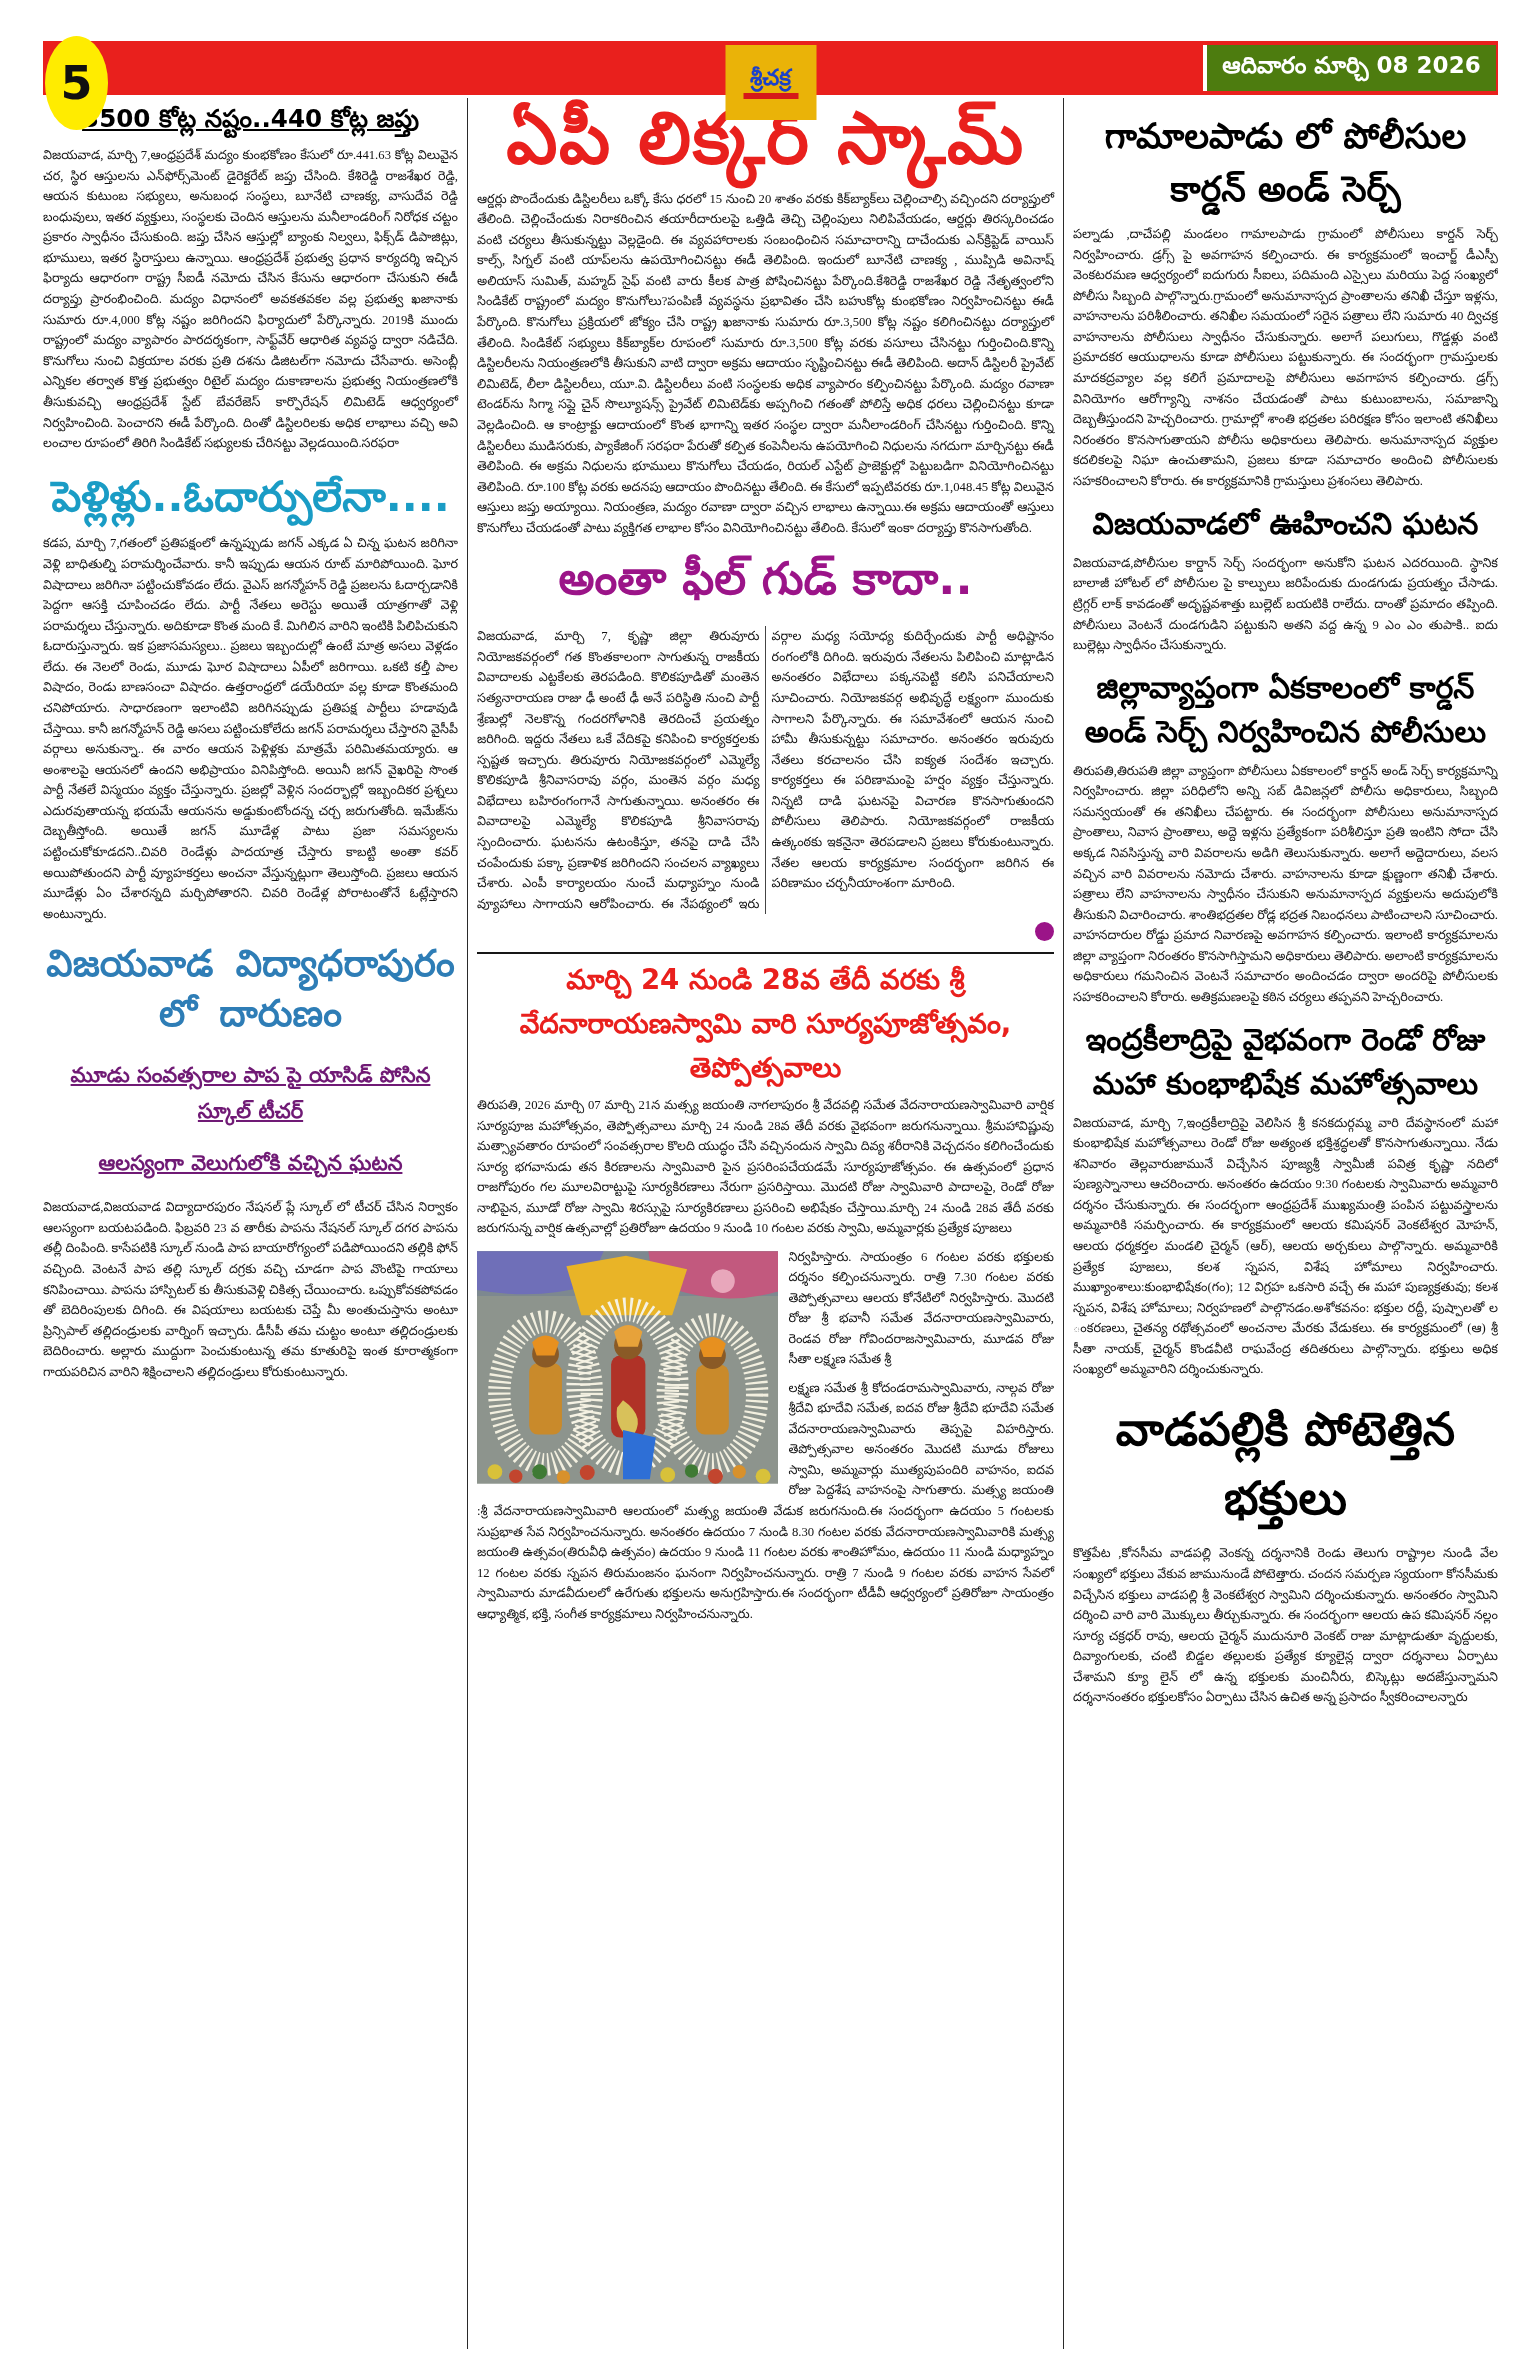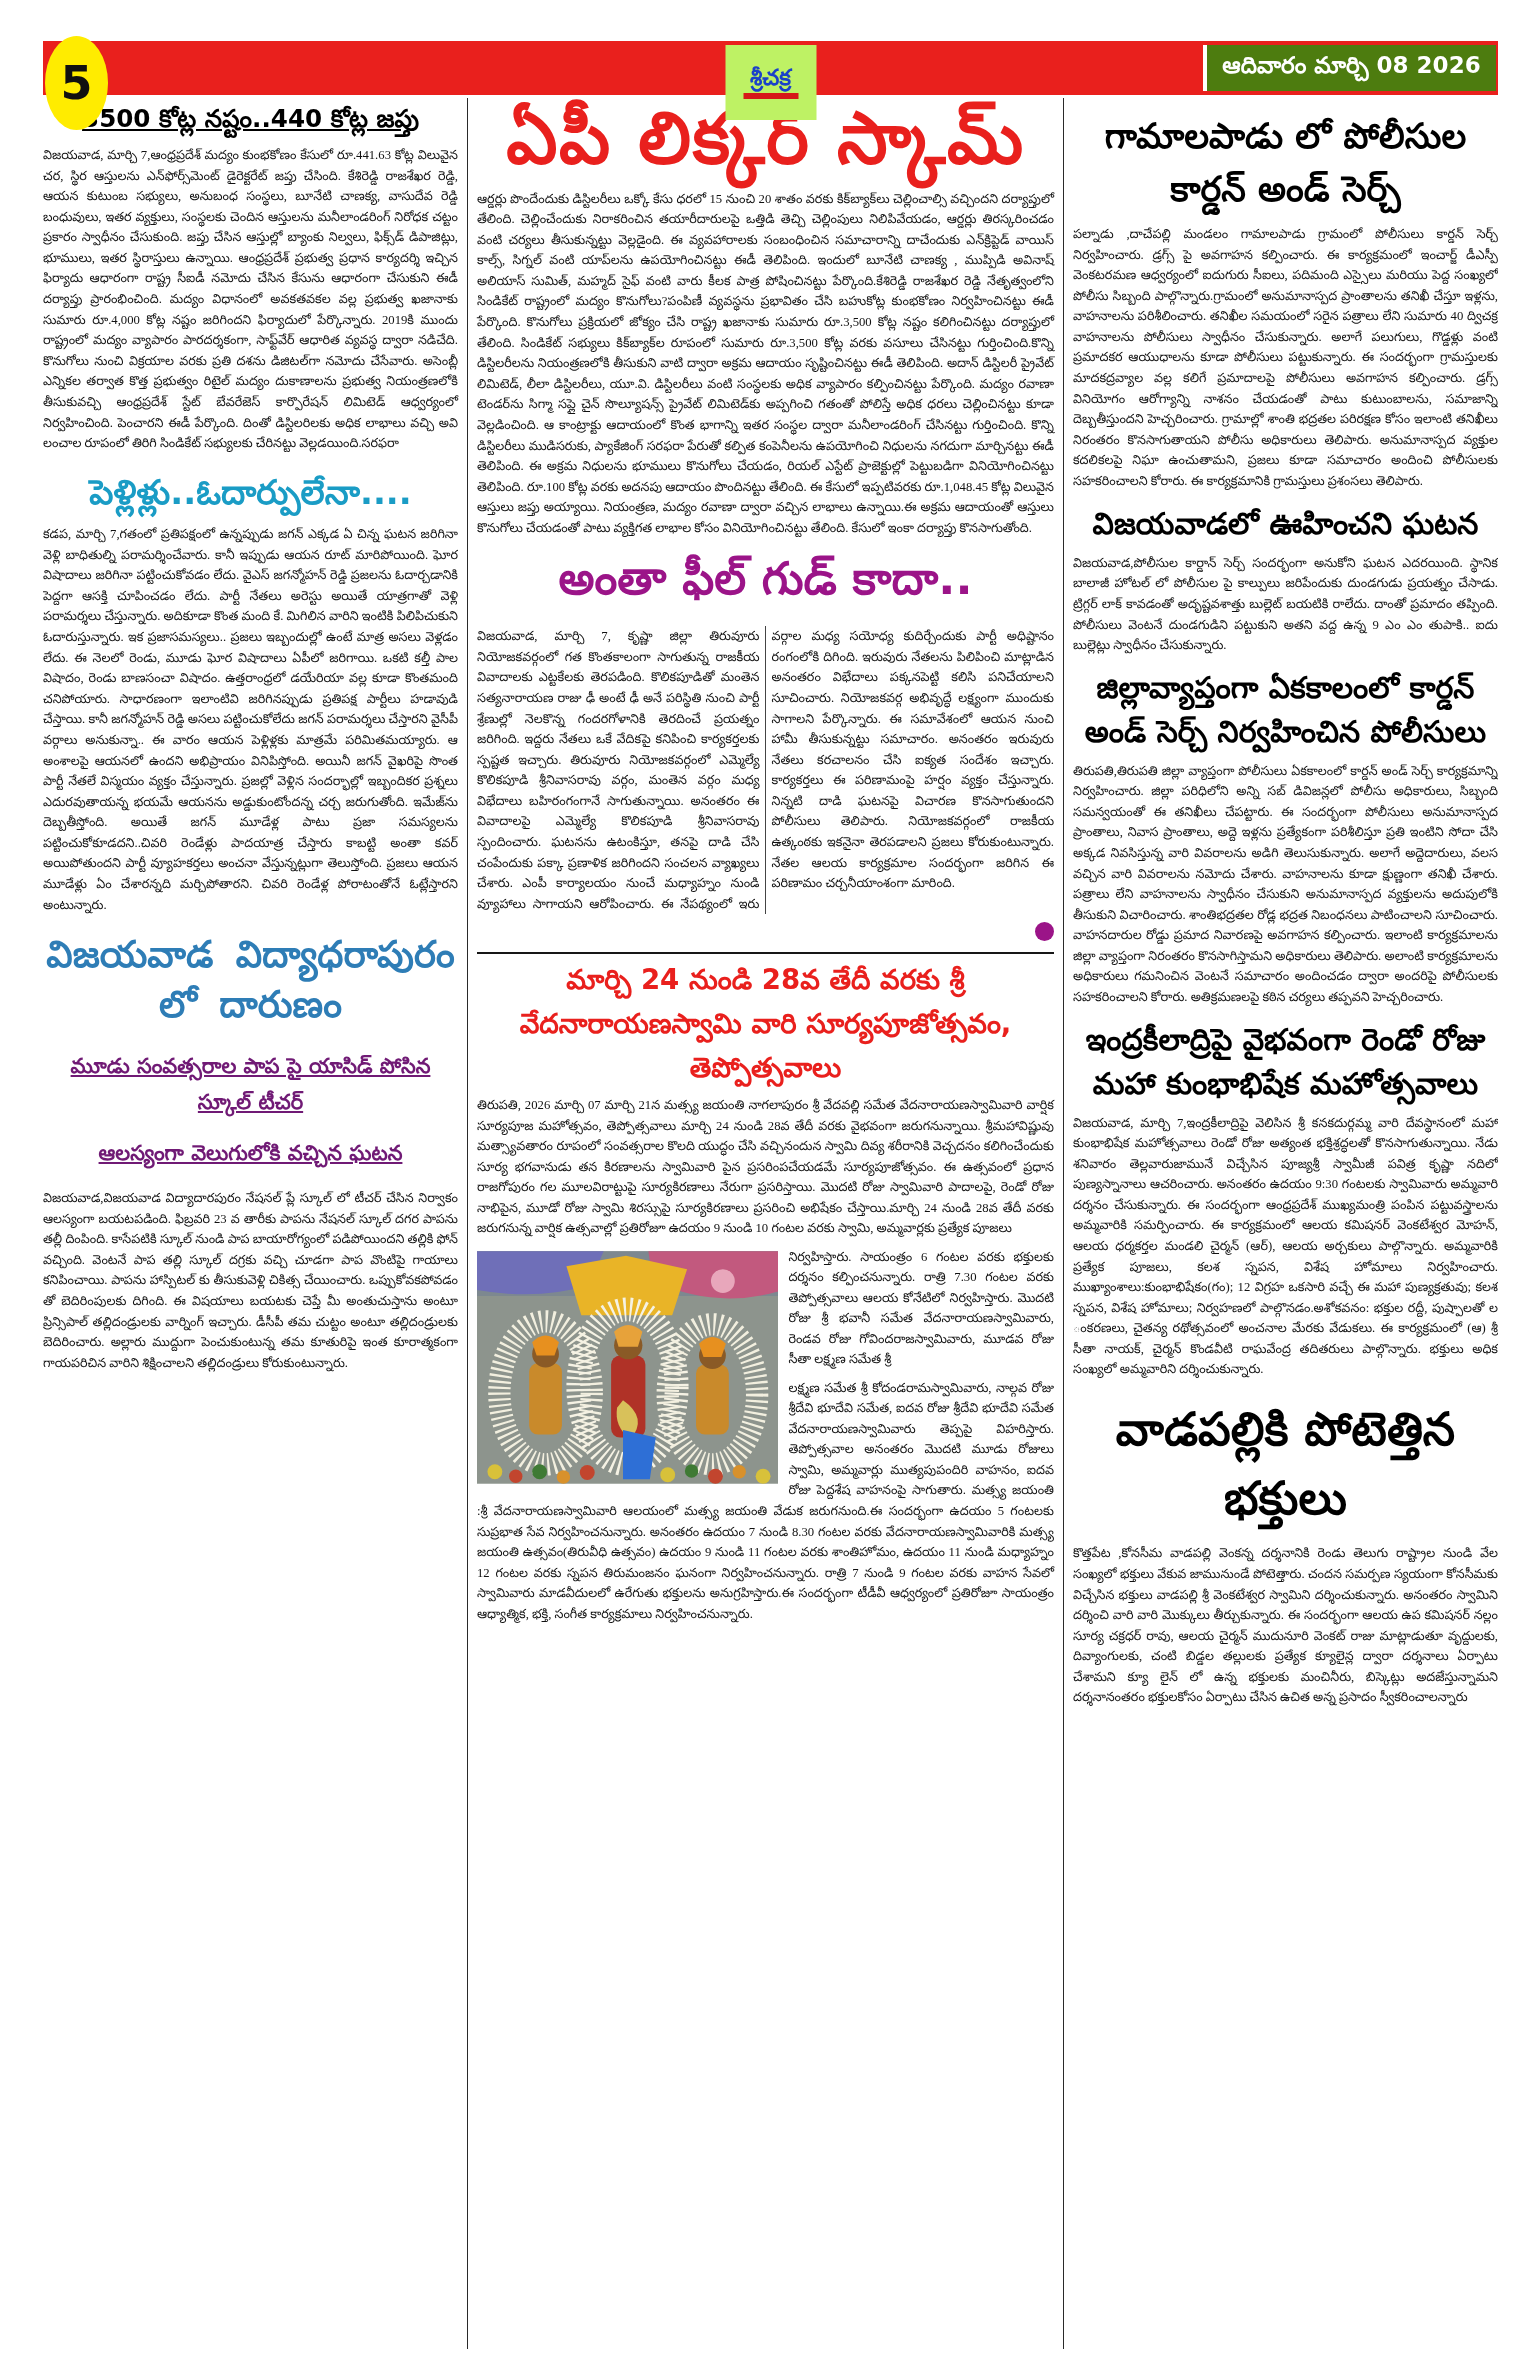--- a/index.html
+++ b/index.html
@@ -4,37 +4,37 @@
 <style>
   html,body{margin:0;padding:0;background:#888;}
   .page{position:relative;width:1541px;height:2377px;background:#ffffff;overflow:hidden;
         font-family:"Liberation Serif",serif;color:#111;}
   
   .band{position:absolute;left:43px;top:41px;width:1455px;height:54px;background:#e9201d;}
   .pagenum{position:absolute;left:45px;top:36px;width:63px;height:94px;background:#ffec00;
            border-radius:50%;display:flex;align-items:center;justify-content:center;
            font-family:"DejaVu Sans",sans-serif;font-weight:bold;font-size:46px;color:#101010;z-index:3;}
   .logobox{position:absolute;left:50%;transform:translateX(-50%);top:45px;width:91px;height:75px;
-           background:#bef264;z-index:2;display:flex;flex-direction:column;align-items:center;justify-content:center;}
+           background:#eab308;z-index:2;display:flex;flex-direction:column;align-items:center;justify-content:center;}
   .logotitle{font-family:"DejaVu Sans",sans-serif;font-weight:bold;font-size:22.4px;color:#1b41c9;line-height:1;}
   .logosub{width:55px;height:5.2px;background:#d61818;margin-top:4.5px;}
   .datebox{position:absolute;right:45px;top:45px;width:289px;height:46px;background:#4d7c0f;
            border-left:4.5px solid #ffffff;display:flex;align-items:center;justify-content:center;z-index:2;}
   .datebox span{color:#ffffff;font-family:"DejaVu Sans",sans-serif;font-weight:bold;font-size:23px;}
   
   .main{position:absolute;left:43px;top:98px;width:1455px;height:2251px;display:flex;overflow:hidden;}
   .col{overflow:hidden;}
   .col-left{width:415px;padding-right:9px;border-right:1.5px solid #2a2a2a;}
   .col-mid{width:577px;padding:0 9px;border-right:1.5px solid #2a2a2a;}
   .col-right{flex:1;padding-left:9px;}
   p.body{font-size:12.7px;line-height:1.62;text-align:justify;margin:4.5px 0 7.5px 0;}
   
   .hl{font-family:"DejaVu Sans",sans-serif;font-weight:bold;text-align:center;margin:6px 0;}
   .hl-kicker{font-size:24.6px;text-decoration:underline;color:#000;}
-  .hl-teal{font-size:34px;color:#1a9cc5;line-height:1.15;margin:19.4px 0 12px 0;}
+  .hl-teal{font-size:42px;color:#1a9cc5;line-height:1.15;margin:19.4px 0 12px 0;}
   .hl-blue{font-size:37px;color:#2e7db6;line-height:1.35;margin:18px 0 6px 0;font-family:Liberation Mono, monospace;}
   .hl-sub{font-size:21px;color:#701a75;text-decoration:underline;line-height:1.7;margin:16px 0;}
   .hl-liquor{font-size:72px;color:#e9201d;line-height:1.05;margin:3px 0 12px 0;letter-spacing:1.5px;}
   .hl-feel{font-size:45px;color:#9b1488;margin:13.4px 0 10.4px 0;}
   .hl-temple{font-size:27.6px;color:#e9201d;line-height:1.6;margin:1px 0;}
   .hl-r1{font-size:35px;color:#000;line-height:1.5;margin:12px 0 9px 0;}
   .hl-r2{font-size:30px;color:#000;line-height:1.45;margin:10.4px 0 7.5px 0;}
   .hl-vada{font-size:46px;color:#000;line-height:1.5;margin:15px 0 10.4px 0;}
   .twocol{column-count:2;column-gap:12px;column-rule:0.7px solid #444;}
   .endsdot{width:19.4px;height:19.4px;border-radius:50%;background:#9b1488;margin:1.5px 0 4.5px auto;}

